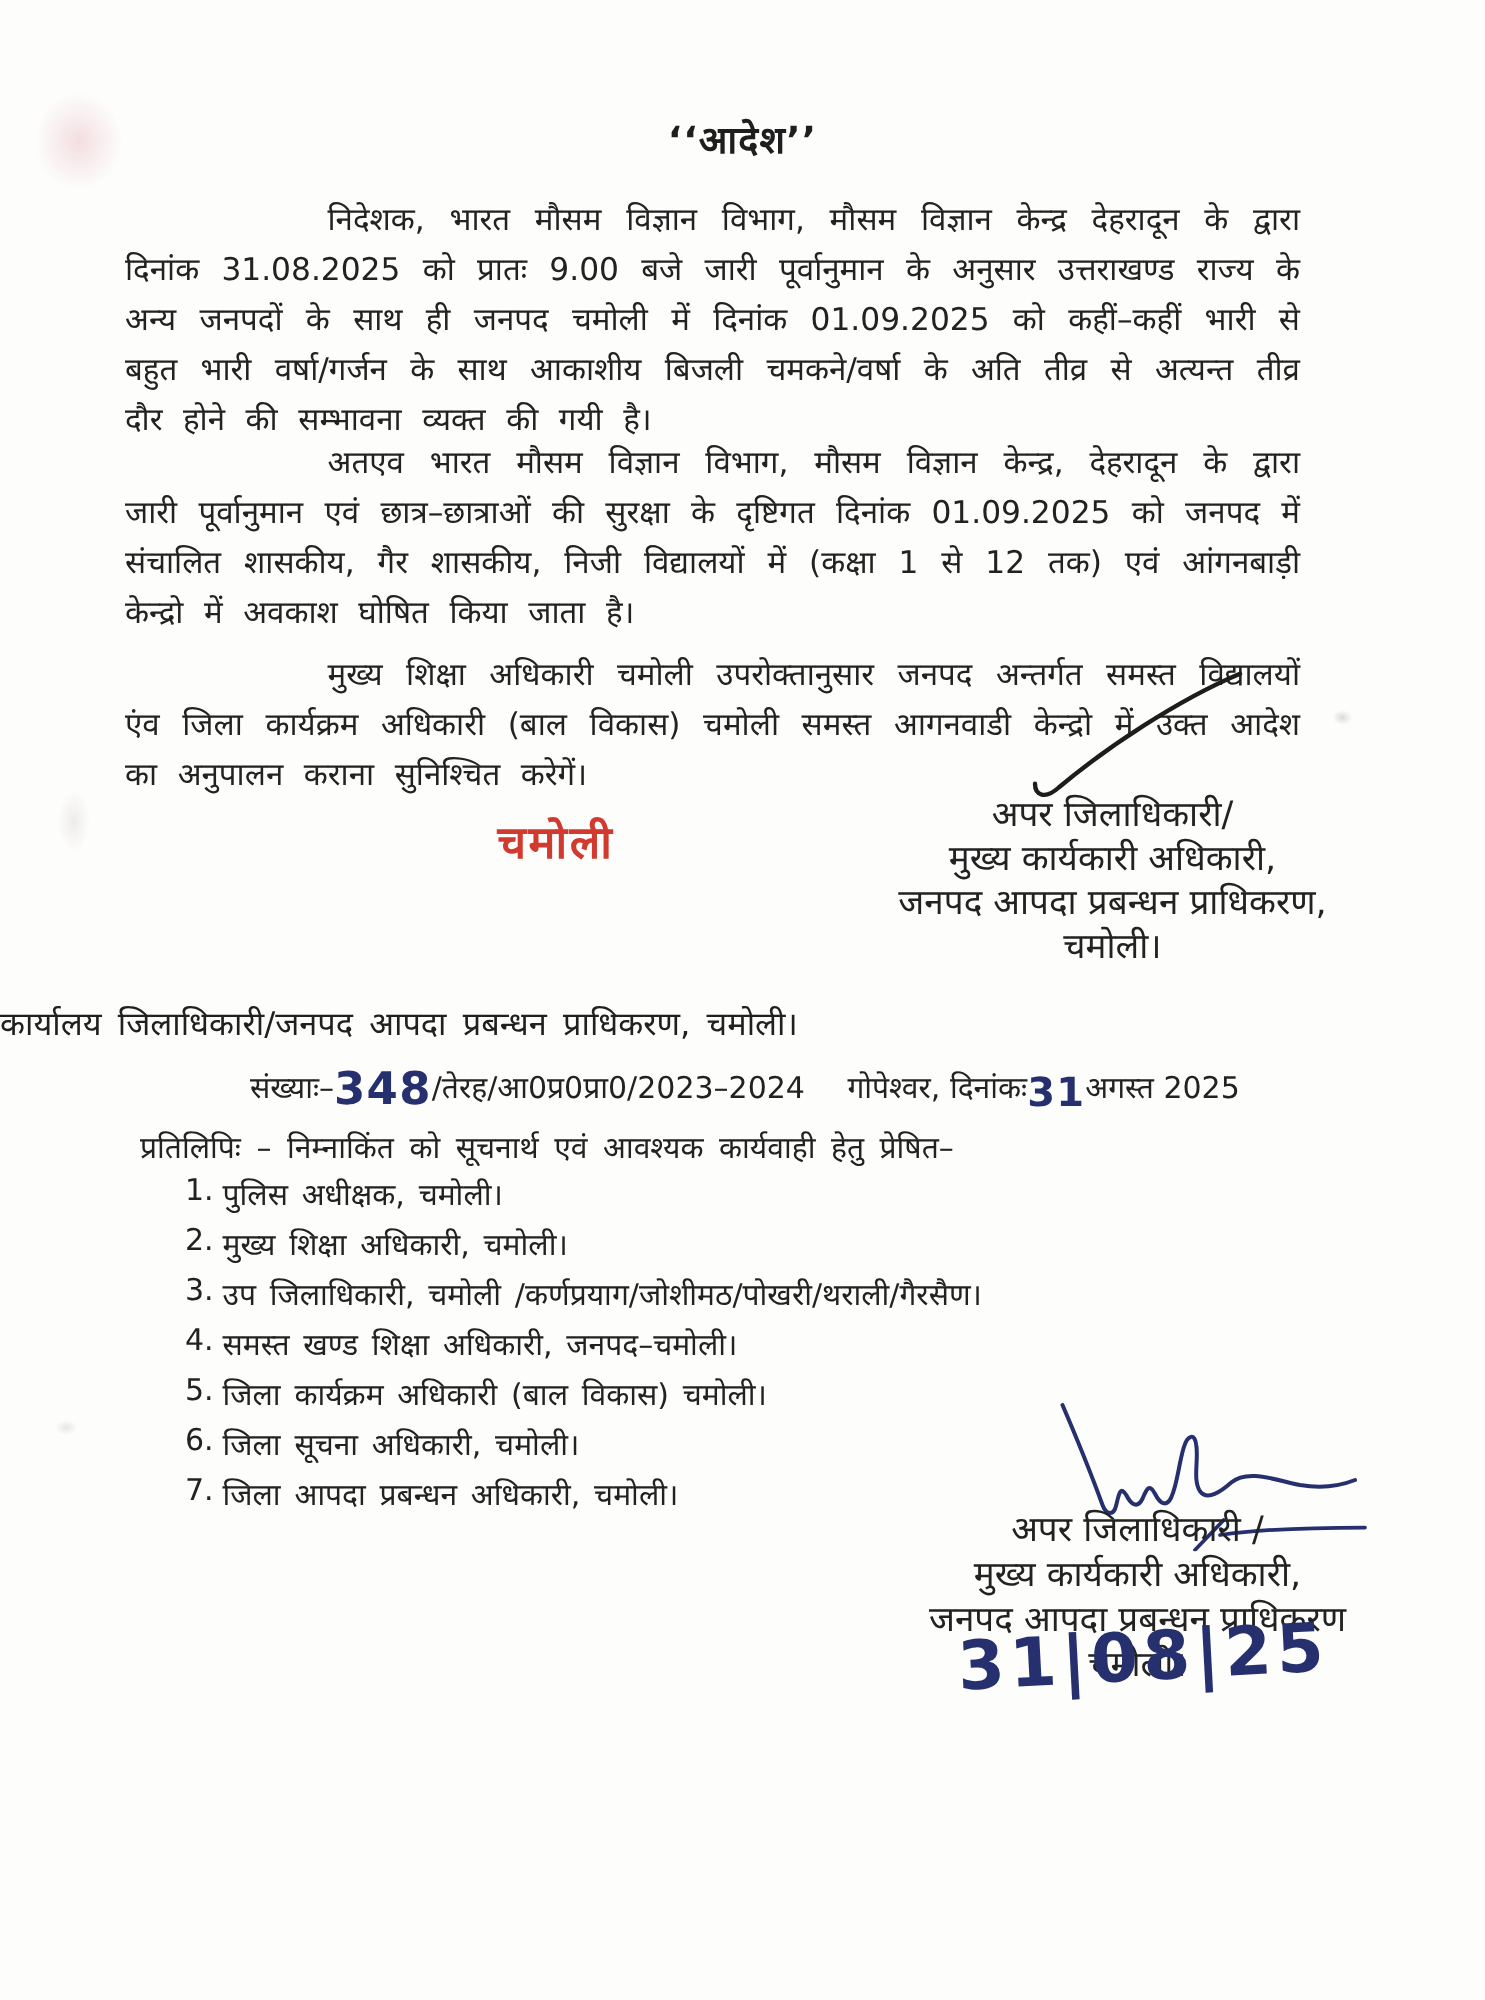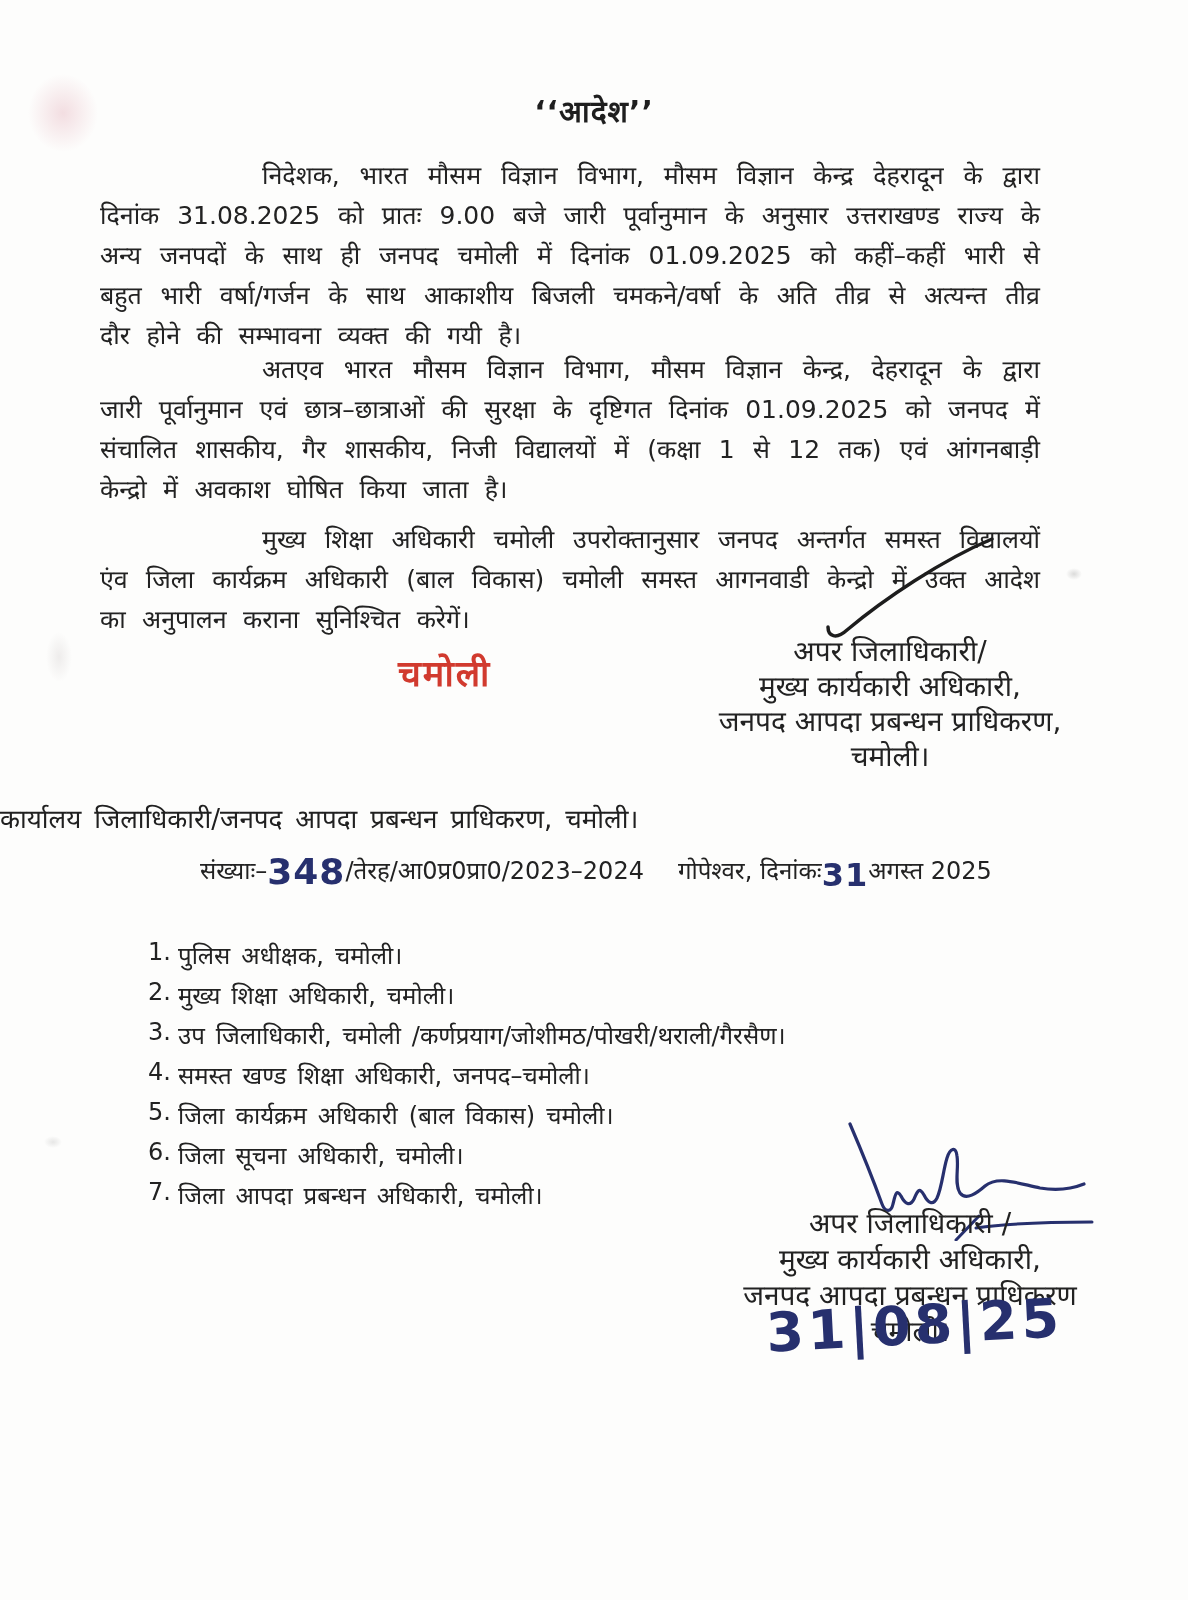--- a/index.html
+++ b/index.html
@@ -116,20 +116,21 @@
     <div>जनपद आपदा प्रबन्धन प्राधिकरण,</div>
     <div>चमोली।</div>
   </div>
 
   <div class="stamp">चमोली</div>
 
   <div class="office-heading">कार्यालय जिलाधिकारी/जनपद आपदा प्रबन्धन प्राधिकरण, चमोली।</div>
 
   <div class="ref-line"><span>संख्याः–</span><span class="hand num">348</span><span>/तेरह/आ0प्र0प्रा0/2023–2024</span><span class="ref-gap"></span><span>गोपेश्वर,</span><span>&nbsp;</span><span>दिनांकः</span><span class="hand day">31</span><span>अगस्त 2025</span></div>
 
+  <div class="copy-line">प्रतिलिपिः – निम्नाकिंत को सूचनार्थ एवं आवश्यक कार्यवाही हेतु प्रेषित–</div>
 
   <div class="recipients">
     <div class="r-row">
       <span class="r-num">1.</span>
       <span class="r-text">पुलिस अधीक्षक, चमोली।</span>
     </div>
     <div class="r-row">
       <span class="r-num">2.</span>
       <span class="r-text">मुख्य शिक्षा अधिकारी, चमोली।</span>
     </div>

